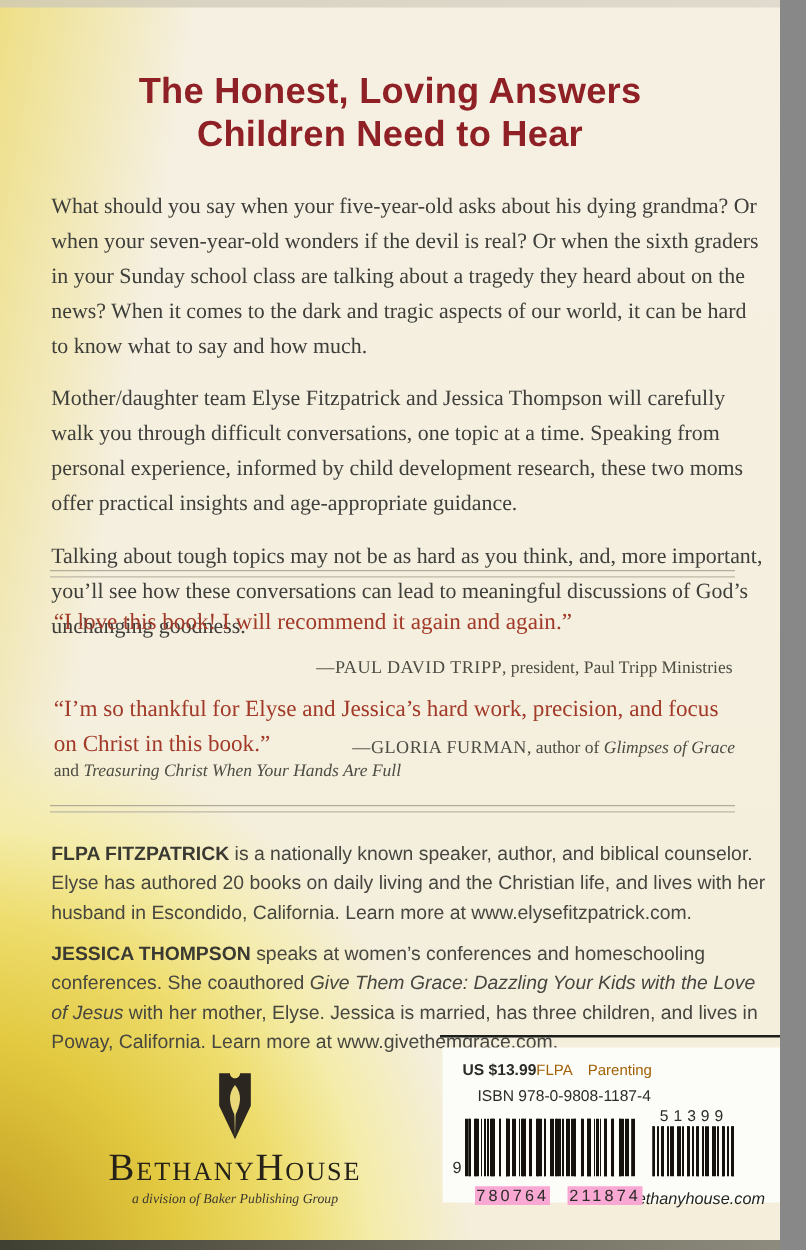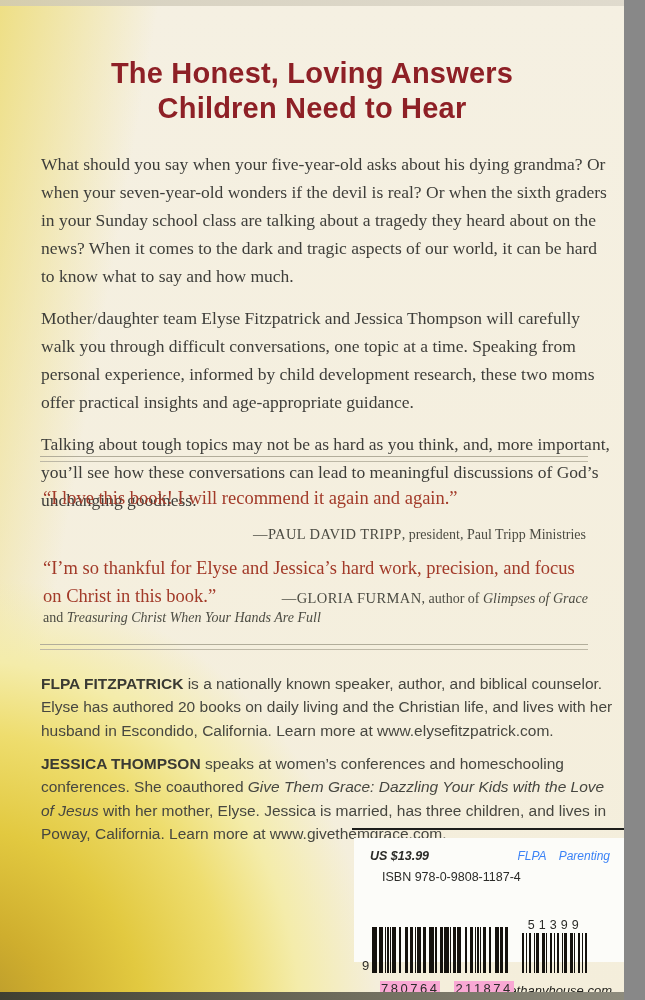--- a/index.html
+++ b/index.html
@@ -38,37 +38,37 @@
   .bio1{top:672px;} .bio2{top:752px;}
   .logo{position:absolute;left:38px;top:858px;width:300px;text-align:center;color:#262219;}
   .logo svg{display:block;margin:0 auto 2px auto;}
   .logo-text{font-family:"Liberation Serif", serif;font-size:21px;letter-spacing:1.5px;white-space:nowrap;}
   .logo-word{display:inline-block;text-transform:uppercase;}
   .logo-word::first-letter{font-size:31px;}
   .logo-tag{font-size:11px;font-style:italic;color:#3c382e;margin-top:1px;}
   .blackline{position:absolute;top:828px;left:352px;right:0;height:2px;background:#1d1d1a;}
   .whitebox{position:absolute;top:838px;left:354px;right:0;height:124px;background:#fcfcf9;
     font-family:"Liberation Sans", sans-serif;color:#2b2b28;}
-  .wb-row1{display:flex;justify-content:space-between;padding:11px 14px 0 16px;font-size:12.5px;font-style:italic;}
+  .wb-row1{display:flex;justify-content:flex-start;padding:11px 14px 0 16px;font-size:12.5px;}
   .price{font-weight:bold;}
-  .cat{display:flex;gap:12px;font-size:12px;color:#3b82f6;}
+  .cat{display:flex;gap:12px;font-size:12px;color:#a16207;}
   .isbn{margin:7px 0 2px 28px;font-size:12.5px;}
   .codes{display:flex;align-items:flex-end;margin-left:8px;}
   .ean{display:flex;align-items:flex-end;}
   .ean-lead{font-size:13px;margin-right:3px;}
   .ean-bars{width:130px;height:46px;border-left:3px solid #15120e;border-right:3px solid #15120e;
     background:
       repeating-linear-gradient(90deg,#15120e 0 2px,rgba(0,0,0,0) 2px 6px),
       repeating-linear-gradient(90deg,#15120e 0 1px,rgba(0,0,0,0) 1px 5px),
       repeating-linear-gradient(90deg,rgba(0,0,0,0) 0 4px,#15120e 4px 7px,rgba(0,0,0,0) 7px 13px);}
   .ean-digits{position:absolute;margin-top:0;display:flex;gap:14px;transform:translate(18px,8px);
     font-size:13px;letter-spacing:2.5px;}
   .ean-digits span{background:#f9a8d4;padding:0 1px;}
   .ean-wrap{position:relative;}
-  .addon{margin-left:14px;text-align:center;margin-top:32px;}
+  .addon{margin-left:14px;text-align:center;}
   .addon-digits{font-size:12.5px;letter-spacing:4px;margin-bottom:1px;}
   .addon-bars{width:66px;height:40px;
     background:
       repeating-linear-gradient(90deg,#15120e 0 2px,rgba(0,0,0,0) 2px 7px),
       repeating-linear-gradient(90deg,#15120e 0 1px,rgba(0,0,0,0) 1px 4px);}
   .website{margin:10px 12px 0 0;text-align:right;font-size:13px;font-style:italic;color:#23231f;}
 </style>
 </head>
 <body>
 
@@ -107,20 +107,33 @@
   <div class="rule rule2"></div>
 
   <div class="bio bio1">
     <b>FLPA FITZPATRICK</b><span> is a nationally known speaker, author, and biblical counselor. Elyse has authored 20 books on daily living and the Christian life, and lives with her husband in Escondido, California. Learn more at www.elysefitzpatrick.com.</span>
   </div>
 
   <div class="bio bio2">
     <b>JESSICA THOMPSON</b><span> speaks at women’s conferences and homeschooling conferences. She coauthored </span><span class="it">Give Them Grace: Dazzling Your Kids with the Love of Jesus</span><span> with her mother, Elyse. Jessica is married, has three children, and lives in Poway, California. Learn more at www.givethemgrace.com.</span>
   </div>
 
+  <div class="logo">
+    <span>
+      <svg width="40" height="56" viewBox="0 0 60 84" aria-hidden="true">
+        <path d="M11 1 H24 C24 9, 36 9, 36 1 H49 V40 L30 80 L11 40 Z" fill="#2b2620"></path>
+        <path d="M30 15 C39 26, 37 38, 30 52 C23 38, 21 26, 30 15 Z" fill="#ead979"></path>
+        <path d="M29.3 50 L30 78 L30.7 50 Z" fill="#ead979"></path>
+      </svg>
+    </span>
+    <div class="logo-text">
+      <span class="logo-word">Bethany</span><span class="logo-word">House</span>
+    </div>
+    <div class="logo-tag">a division of Baker Publishing Group</div>
+  </div>
 
   <div class="blackline"></div>
 
   <div class="whitebox">
     <div class="wb-row1">
       <span class="price">US $13.99</span>
       <span class="cat">
         <span>FLPA</span>
         <span>Parenting</span>
       </span>

